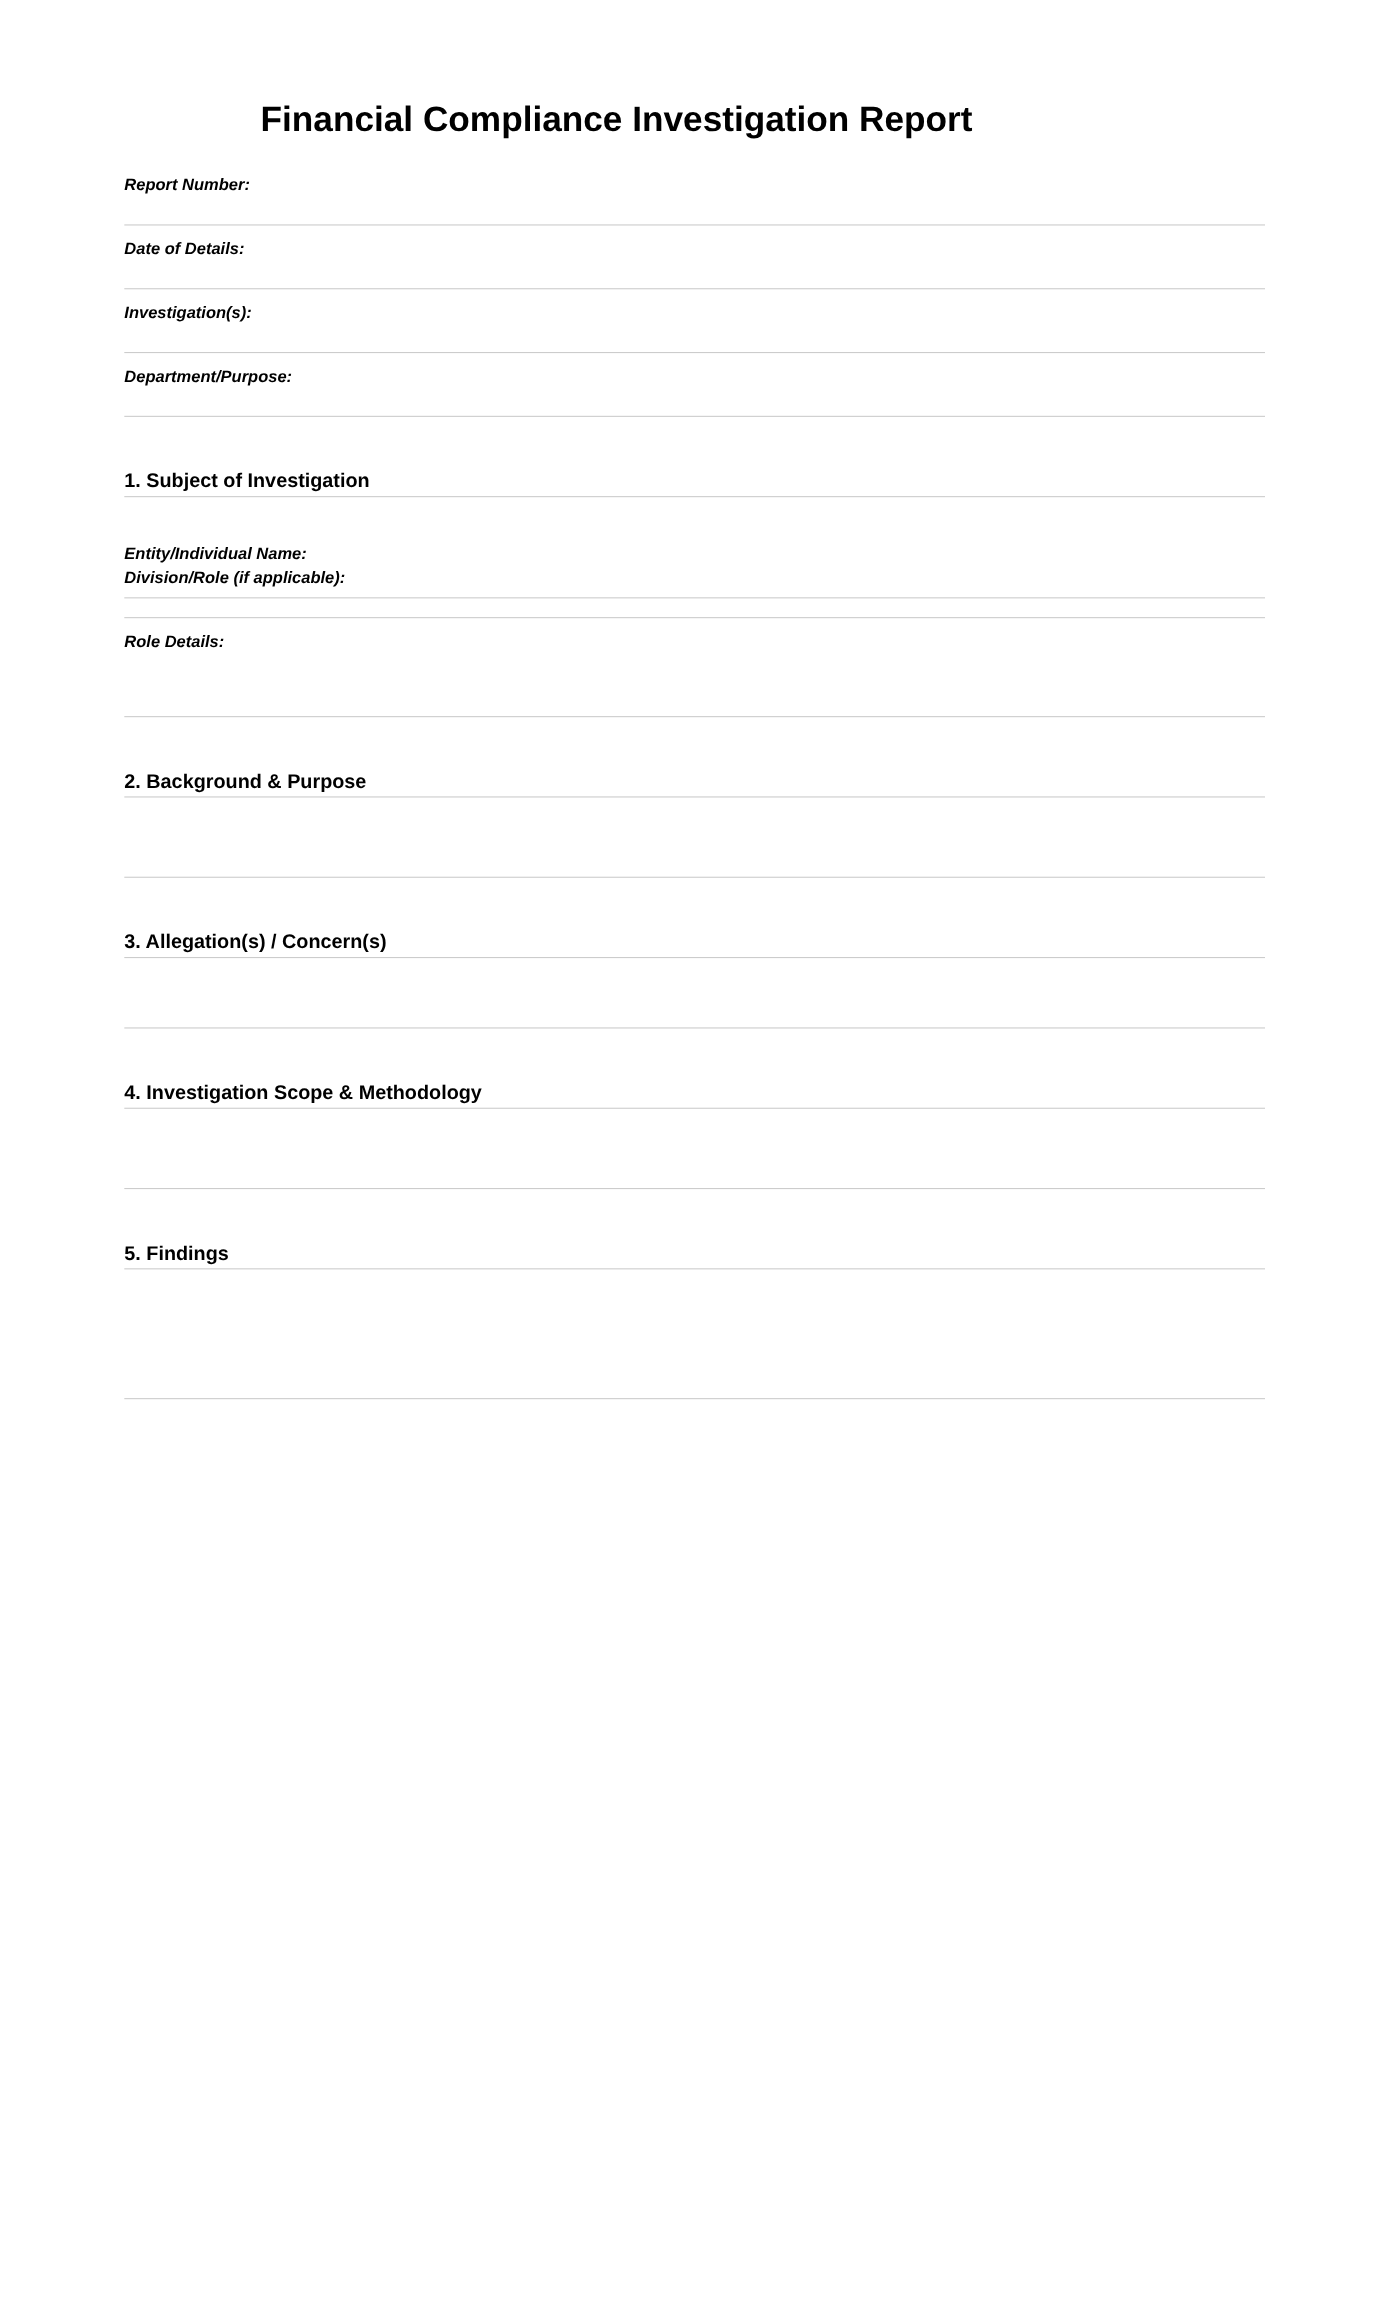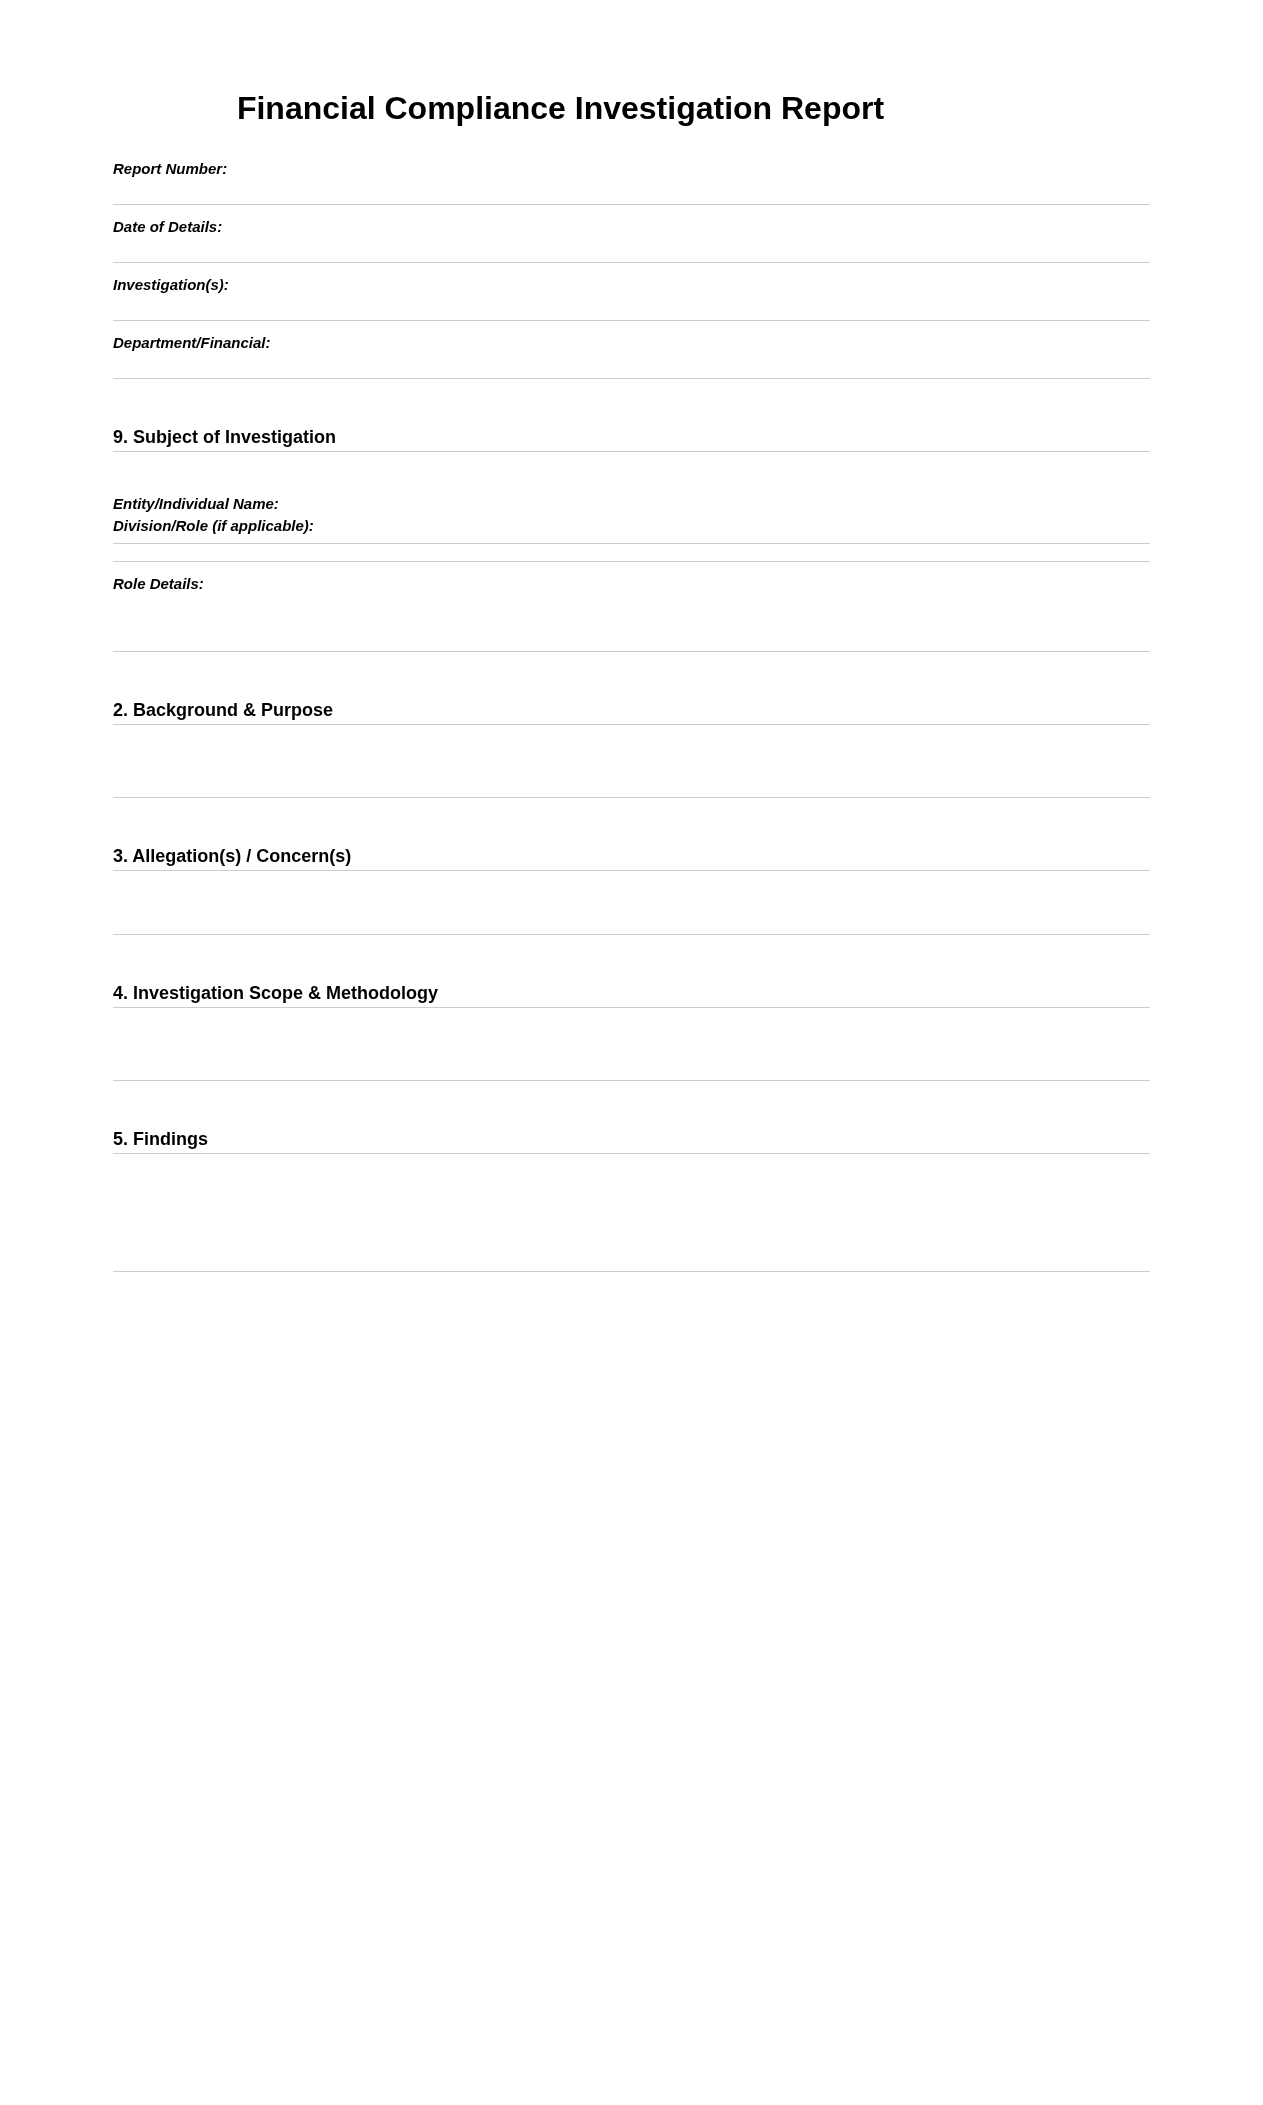--- a/index.html
+++ b/index.html
@@ -39,24 +39,24 @@
   <div class="field" style="top:160px;height:45px;">
     <span class="field-label">Report Number:</span>
   </div>
   <div class="field" style="top:218px;height:45px;">
     <span class="field-label">Date of Details:</span>
   </div>
   <div class="field" style="top:276px;height:45px;">
     <span class="field-label">Investigation(s):</span>
   </div>
   <div class="field" style="top:334px;height:45px;">
-    <span class="field-label">Department/Financial:</span>
+    <span class="field-label">Department/Purpose:</span>
   </div>
 
-  <h2 class="section-heading" style="top:422px;">9. Subject of Investigation</h2>
+  <h2 class="section-heading" style="top:422px;">1. Subject of Investigation</h2>
   <div class="field" style="top:455px;height:49px;margin-top:40px;">
     <span class="field-label">Entity/Individual Name:</span>
   </div>
   <div class="field" style="top:517px;height:45px;">
     <span class="field-label">Division/Role (if applicable):</span>
   </div>
   <div class="field" style="top:575px;height:77px;">
     <span class="field-label">Role Details:</span>
   </div>
 

